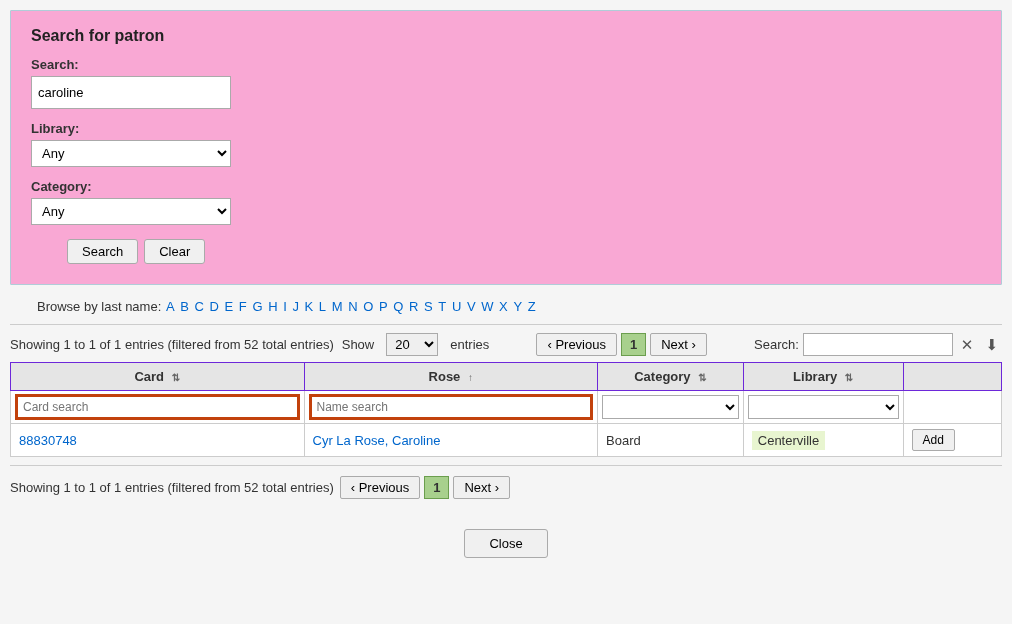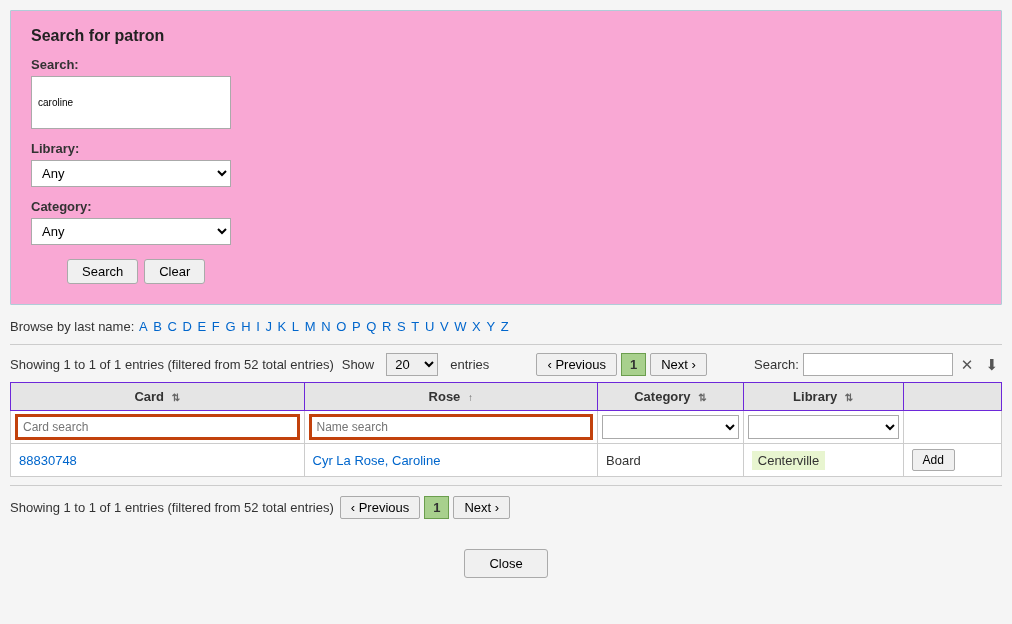--- a/index.html
+++ b/index.html
@@ -26,23 +26,23 @@
     .form-group {
       margin-bottom: 12px;
     }
     .form-group label {
       display: block;
       font-weight: bold;
       margin-bottom: 4px;
     }
     .form-group input[type="text"] {
       border: 1px solid #aaa;
-      padding: 20px 6px;
+      padding: 8px 6px;
       width: 200px;
-      font-size: 10px;
+      font-size: 13px;
     }
     .form-group select {
       border: 1px solid #aaa;
       padding: 4px 6px;
       width: 200px;
       font-size: 13px;
       background: #fff;
     }
     .btn-row {
       margin-top: 14px;
@@ -55,20 +55,21 @@
       font-size: 13px;
       cursor: pointer;
       border: 1px solid #aaa;
       background: #f0f0f0;
       border-radius: 3px;
     }
     .browse-row {
       font-size: 13px;
       margin-bottom: 10px;
       color: #333;
+      margin-left: 27px;
     }
     .browse-row a {
       color: #0066cc;
       text-decoration: none;
       margin: 0 1px;
     }
     .divider {
       border: none;
       border-top: 1px solid #ccc;
       margin: 8px 0;

